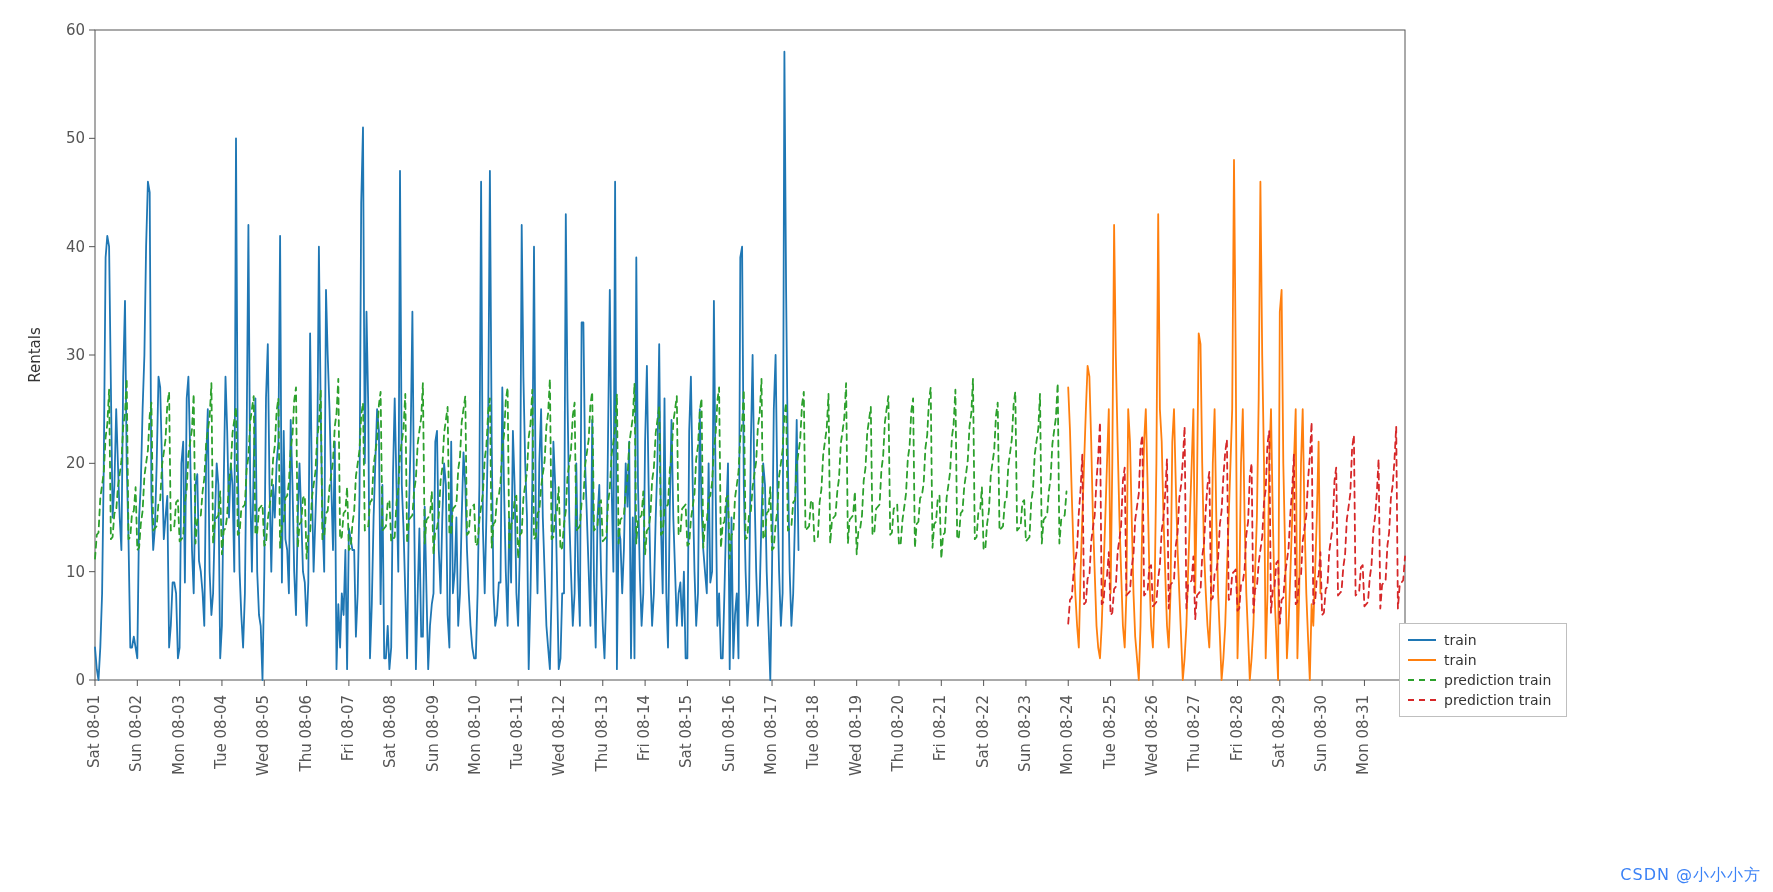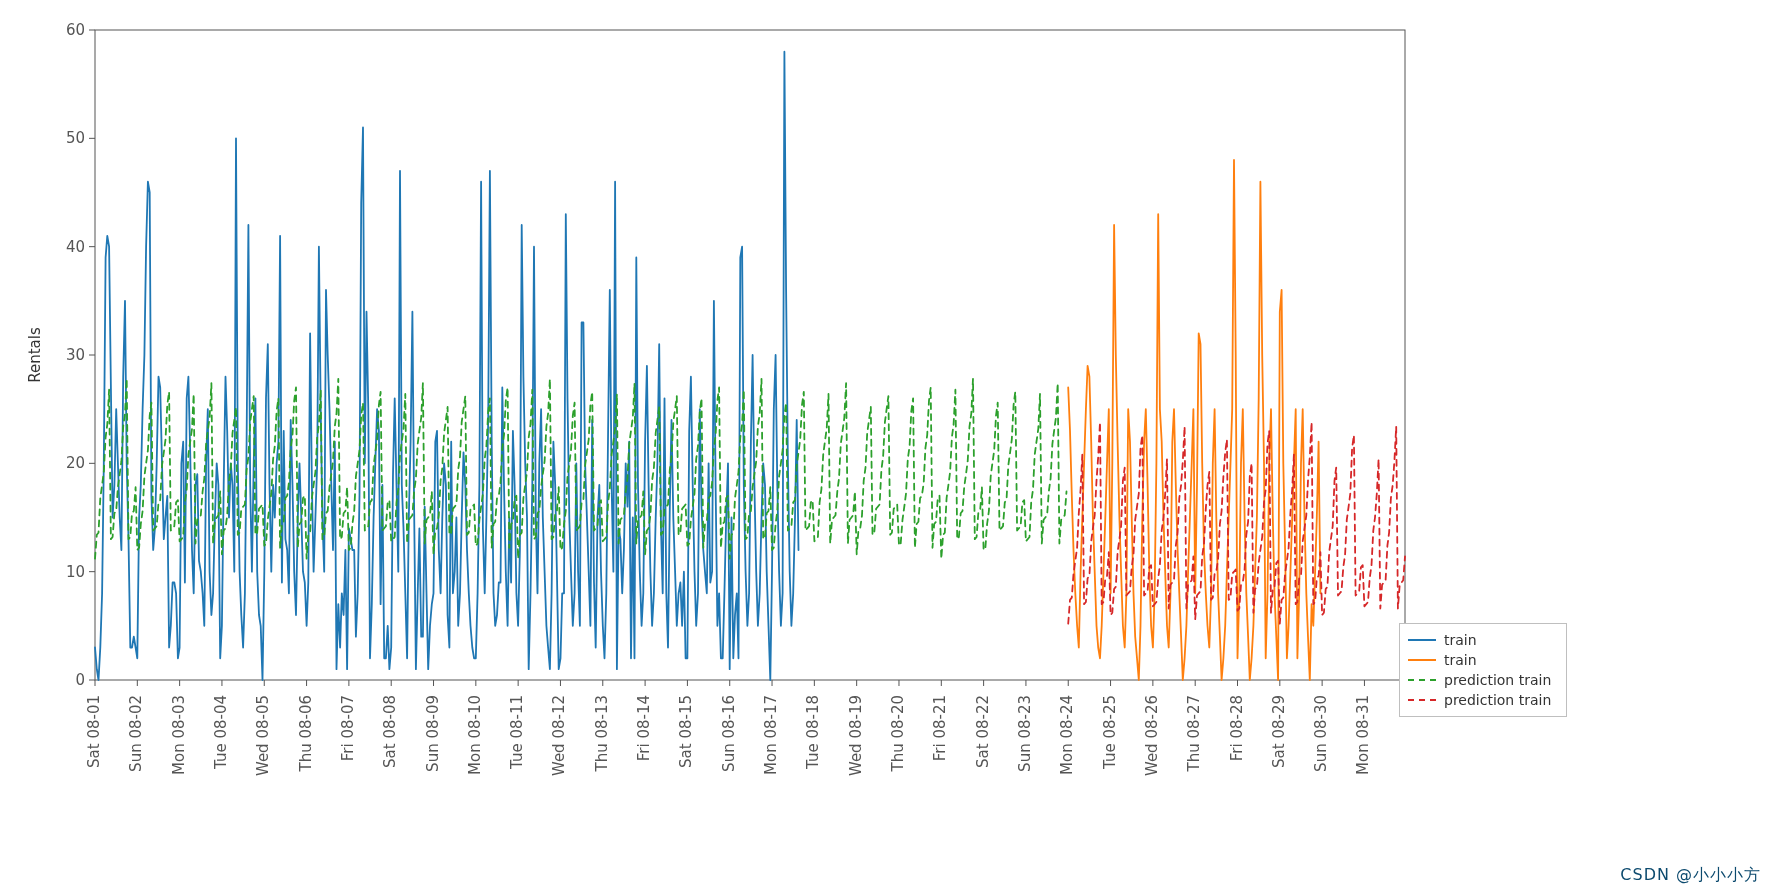--- a/index.html
+++ b/index.html
@@ -29,21 +29,21 @@
     padding: 6px 8px;
     font-size: 14px;
   }
   .legend-row { display: flex; align-items: center; height: 20px; }
   .legend-swatch { width: 28px; height: 0; border-top-width: 2px; border-top-style: solid; margin-right: 8px; }
   .legend-swatch.dashed { border-top-style: dashed; }
   .watermark {
     position: absolute;
     right: 12px;
     bottom: 6px;
-    color: #0c4a6e;
+    color: #3b82f6;
     font-size: 16px;
     letter-spacing: 1px;
   }
 </style>
 </head>
 <body>
 
 <div class="chart-wrap">
   <svg id="chart-svg" width="1773" height="892">
       <rect x="95" y="30" width="1310" height="650" fill="none" stroke="#555" stroke-width="1"></rect>

